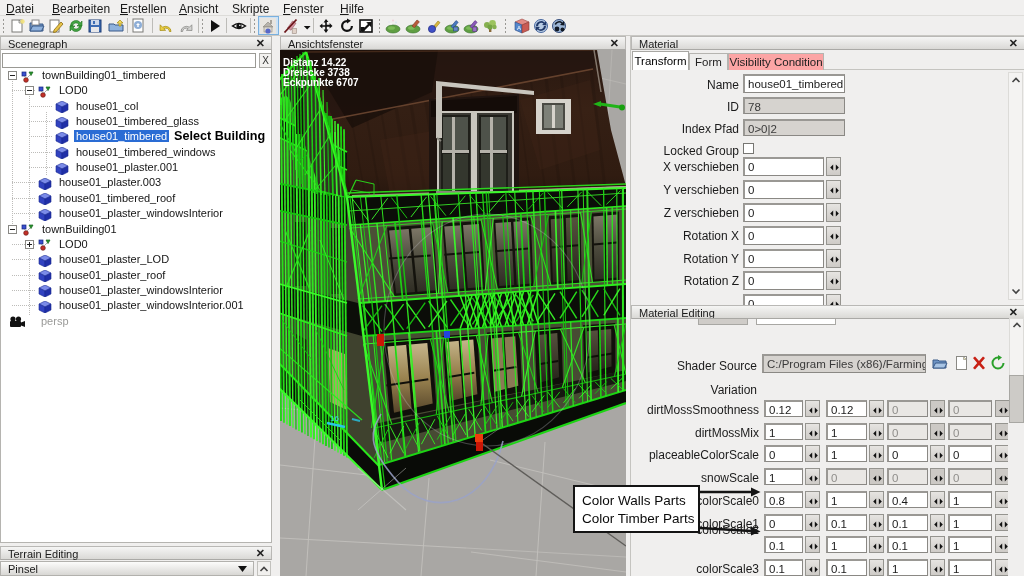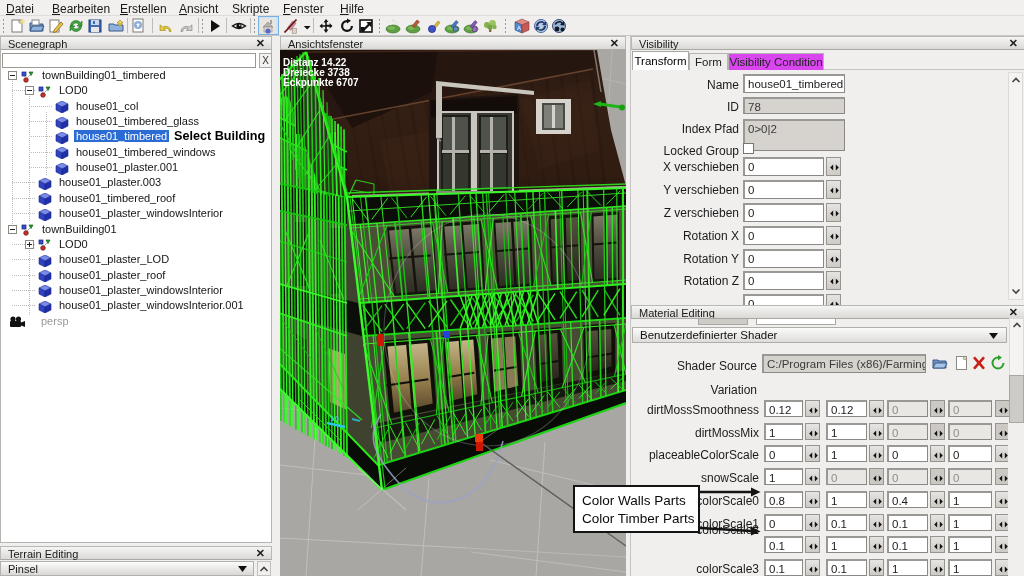--- a/index.html
+++ b/index.html
@@ -821,35 +821,35 @@
         <polygon points="313,54 321,51 321,57" fill="#20b418"></polygon>
         <line x1="320" y1="54" x2="340" y2="57" stroke="#20b418" stroke-width="3"></line>
         <ellipse cx="342" cy="57.5" rx="3" ry="3" fill="#18a010"></ellipse>
         <text x="3" y="16" font-size="10" font-weight="bold" fill="#ffffff" font-family="&quot;Liberation Sans&quot;, sans-serif">Distanz 14.22</text>
         <text x="3" y="26" font-size="10" font-weight="bold" fill="#ffffff" font-family="&quot;Liberation Sans&quot;, sans-serif">Dreiecke 3738</text>
         <text x="3" y="36" font-size="10" font-weight="bold" fill="#ffffff" font-family="&quot;Liberation Sans&quot;, sans-serif">Eckpunkte 6707</text>
       </svg></div>
   </div>
 <div class="abs" style="left:630px;top:36px;width:394px;height:269px;background:#f0efee;border-left:1px solid #c5c4c0;overflow:hidden;">
     <div class="tbar" style="left:0;top:0;width:394px;">
-      <span class="tt">Visibility</span>
+      <span class="tt">Material</span>
       <span class="tx">✕</span>
     </div>
     <div class="abs" style="left:0;top:14px;width:394px;height:20px;">
       <div class="abs" style="left:1px;top:1px;width:57px;height:19px;background:#fff;border:1px solid #a8a7a3;border-bottom:none;font-size:11.5px;text-align:center;line-height:18px;">Transform</div>
       <div class="abs" style="left:58px;top:3px;width:39px;height:17px;background:#ededec;border:1px solid #b5b4b0;border-bottom:none;font-size:11.5px;text-align:center;line-height:16px;color:#222;">Form</div>
-      <div class="abs" style="left:97px;top:3px;width:96px;height:17px;background:#d946ef;border:1px solid #b5b4b0;border-bottom:none;font-size:11.5px;text-align:center;line-height:16px;color:#222;white-space:nowrap;overflow:hidden;">Visibility Condition</div>
+      <div class="abs" style="left:97px;top:3px;width:96px;height:17px;background:#fca5a5;border:1px solid #b5b4b0;border-bottom:none;font-size:11.5px;text-align:center;line-height:16px;color:#222;white-space:nowrap;overflow:hidden;">Visibility Condition</div>
       <div class="abs" style="left:193px;top:19px;width:200px;height:1px;background:#c5c4c0;"></div>
     </div>
     <div class="lbl" style="left:-2px;top:42px;width:110px;">Name</div>
     <div class="inp" style="left:112px;top:38px;width:102px;height:19px;">house01_timbered</div>
     <div class="lbl" style="left:-2px;top:64px;width:110px;">ID</div>
     <div class="inp inpg" style="left:112px;top:61px;width:102px;height:17px;">78</div>
     <div class="lbl" style="left:-2px;top:86px;width:110px;">Index Pfad</div>
-    <div class="inp inpg" style="left:112px;top:83px;width:102px;height:32px;">0&gt;0|2</div>
+    <div class="inp inpg" style="left:112px;top:83px;width:102px;height:17px;">0&gt;0|2</div>
     <div class="lbl" style="left:-2px;top:108px;width:110px;">Locked Group</div>
     <div class="abs" style="left:112px;top:107px;width:11px;height:11px;background:#fff;border:1px solid #777672;"></div>
     <div class="lbl" style="left:-2px;top:124px;width:110px;">X verschieben</div>
     <div class="inp" style="left:112px;top:121px;width:81px;height:19px;">0</div>
     <div class="spin" style="left:195px;top:121px;width:15px;height:19px;">
       <svg width="13" height="17" viewBox="0 0 13 17">
         <path d="M5.2 5.5 L2.2 8.5 5.2 11.5 z" fill="#111"></path>
         <path d="M7.8 5.5 L10.8 8.5 7.8 11.5 z" fill="#111"></path>
       </svg>
     </div>
@@ -908,26 +908,20 @@
       <path class="chev" d="M2.5 3.5 L6 7 9.5 3.5"></path>
     </svg>
   </div>
 <div class="abs" style="left:630px;top:305px;width:394px;height:271px;background:#f0efee;border-left:1px solid #c5c4c0;overflow:hidden;">
     <div class="tbar" style="left:0;top:0;width:394px;">
       <span class="tt">Material Editing</span>
       <span class="tx">✕</span>
     </div>
     <div class="abs" style="left:67px;top:13px;width:50px;height:7px;background:#cfccc8;border:1px solid #a8a7a3;"></div>
     <div class="abs" style="left:125px;top:13px;width:80px;height:7px;background:#fff;border:1px solid #a8a7a3;"></div>
-    <div class="abs" style="left:1px;top:22px;width:375px;height:16px;background:linear-gradient(#fbfbfa,#dddcd9);border:1px solid #aeada9;font-size:11.5px;color:#111;">
-      <span style="position:absolute;left:7px;top:1px;">Benutzerdefinierter Shader</span>
-      <svg style="position:absolute;right:8px;top:5px;" width="9" height="6" viewBox="0 0 9 6">
-        <path d="M0 0 h9 L4.5 6 z" fill="#111"></path>
-      </svg>
-    </div>
     <div class="lbl" style="left:-4px;top:54px;width:130px;">Shader Source</div>
     <div class="inp inpg" style="left:131px;top:49px;width:164px;height:19px;">C:/Program Files (x86)/Farming Sim</div>
     <svg class="abs" style="left:301px;top:50px;width:16px;height:16px;" viewBox="0 0 16 16">
       <path d="M1 5 h5 l1 1 h7 v7 H1 z" fill="#6f94c4" stroke="#3a5a88"></path>
       <path d="M1 13 l2.5-5 H15 l-2.5 5 z" fill="#a8c4e4" stroke="#3a5a88"></path>
     </svg>
     <svg class="abs" style="left:323px;top:50px;width:16px;height:16px;" viewBox="0 0 16 16">
       <rect x="2.5" y="1.5" width="10" height="13" fill="#fff" stroke="#8a8984"></rect>
       <path d="M9.5 1.5 l3 3 h-3 z" fill="#e8e0b0" stroke="#8a8984" stroke-width=".6"></path>
     </svg>

